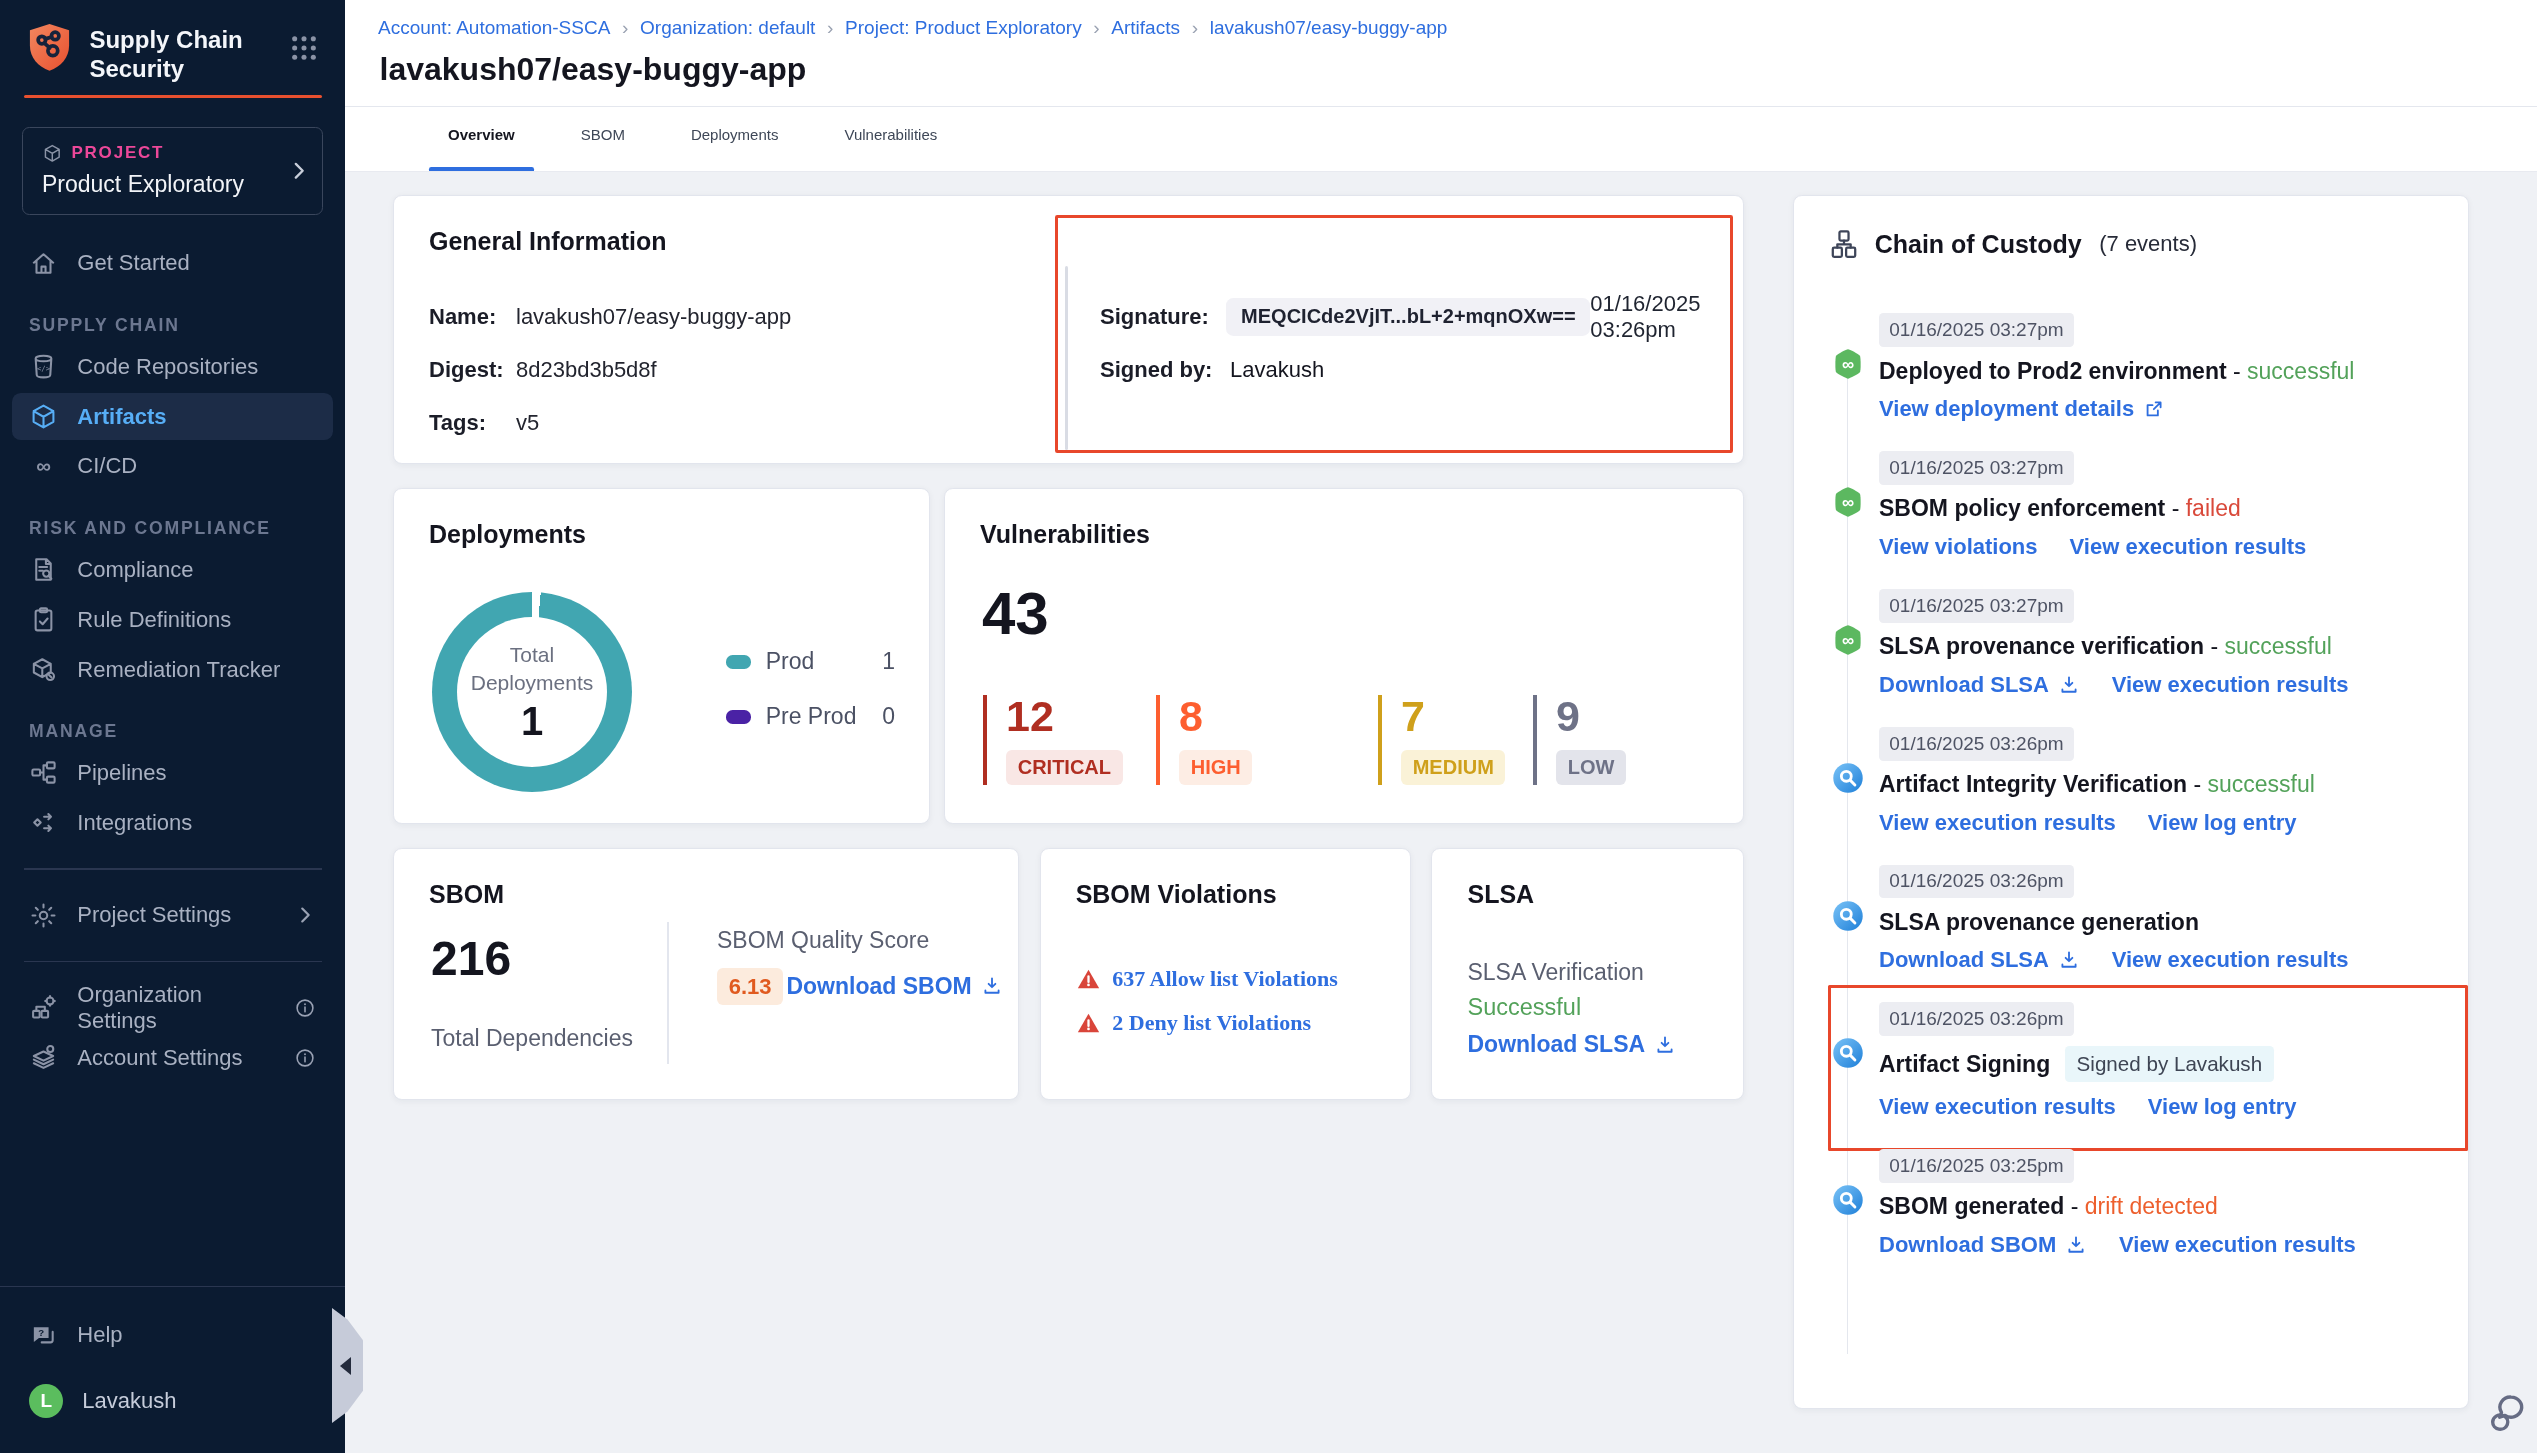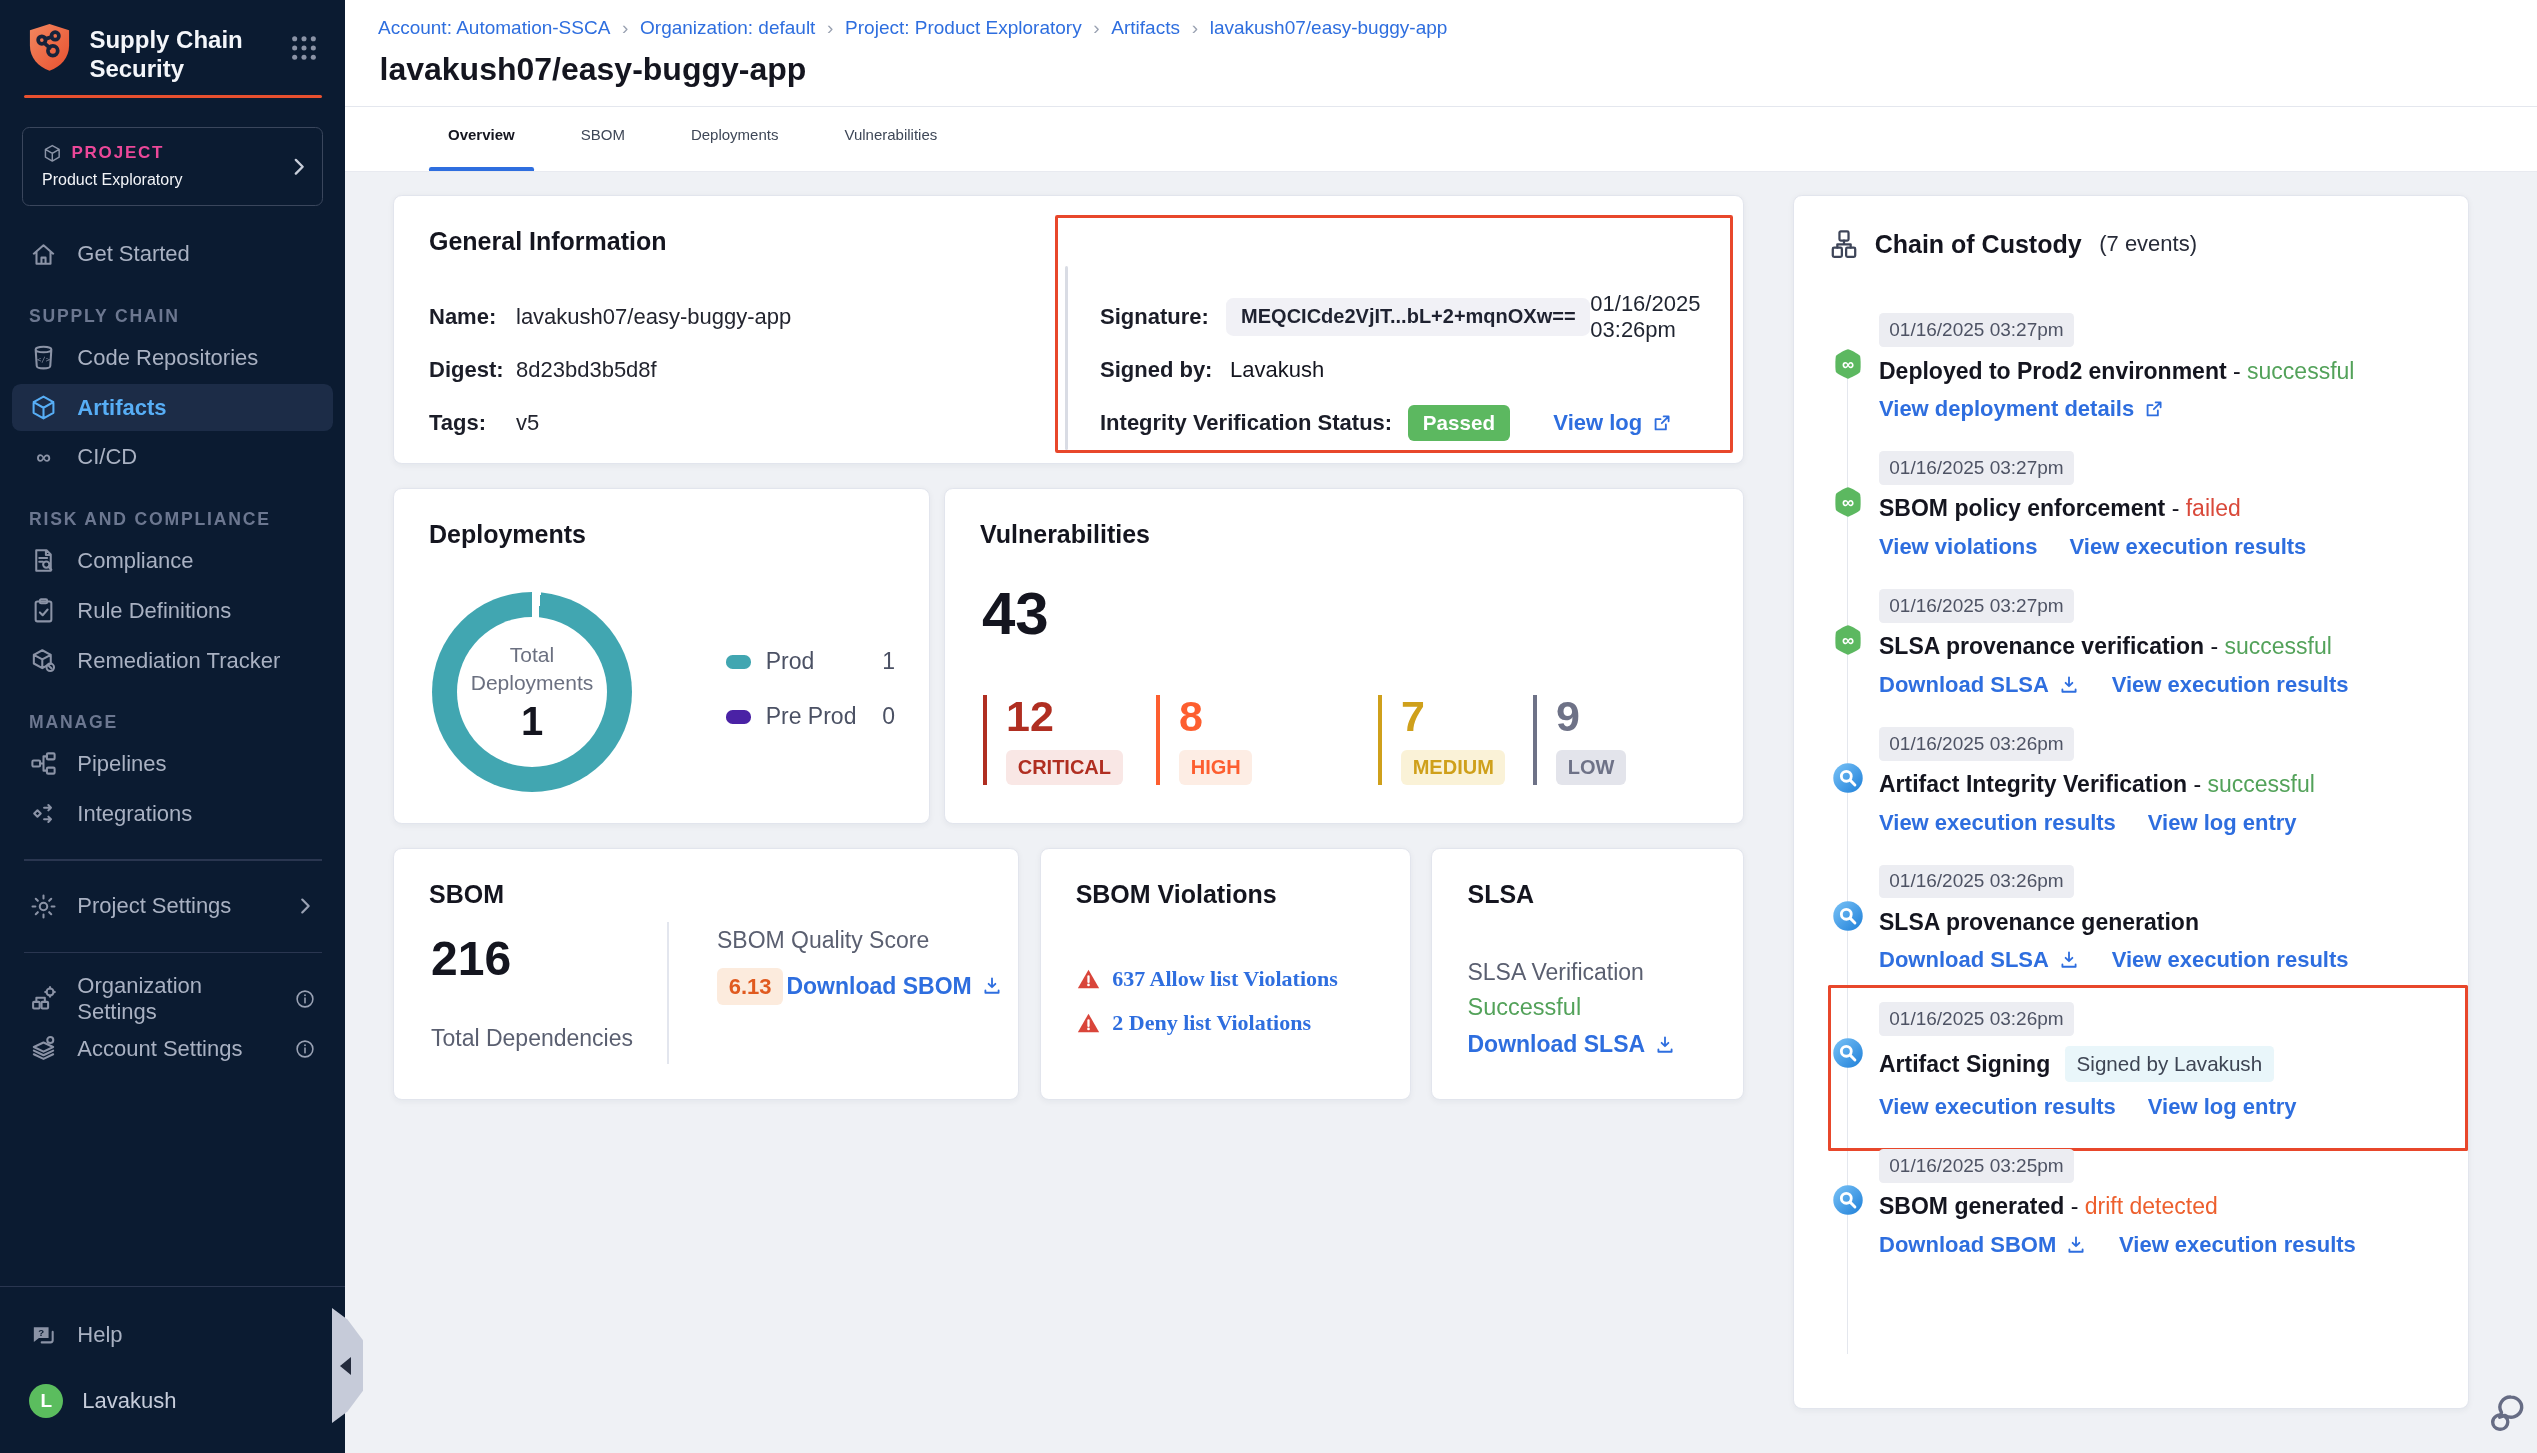--- a/index.html
+++ b/index.html
@@ -10,21 +10,21 @@
   
   .sidebar { position:absolute; left:0; top:0; width:345px; height:1454px; background:#0B1B31; z-index:5; }
   .logo-row { position:relative; padding:22px 26.4px 0 26.4px; display:flex; }
   .logo { width:47px; height:51px; flex:0 0 auto; }
   .app-name { margin-left:16px; margin-top:2.9px; font-size:24px; font-weight:700; color:#F4F6FA; line-height:29px; width:162px; }
   .grid9 { position:absolute; right:25px; top:32px; width:32px; height:32px; color:#8B93A6; cursor:pointer; }
   .orange-rule { margin:11.7px 23.5px 0 23.5px; height:3.7px; background:#E8502F; border-radius:1.5px; }
   .project-box { position:relative; margin:29px 22px 0 22px; border:1.5px solid #3A465C; border-radius:7.3px; padding:14.7px 44px 16px 19px; cursor:pointer; }
   .project-label-row { display:flex; align-items:center; gap:8.8px; color:#ec4899; font-size:17px; font-weight:700; letter-spacing:1.8px; }
   .picon { width:20.6px; height:20.6px; color:#8A93A6; }
-  .project-name { margin-top:7.3px; color:#F2F4F8; font-size:16px; }
+  .project-name { margin-top:7.3px; color:#F2F4F8; font-size:23px; }
   .project-box .chev { position:absolute; right:11.7px; top:50%; margin-top:-11.7px; width:23.5px; height:23.5px; color:#C8CEDA; }
   nav { display:block; margin-top:25px; }
   .nav-item { display:flex; align-items:center; gap:19px; height:47px; margin:2.9px 11.7px; padding:0 17.6px; border-radius:8.8px; color:#A9B1C2; font-size:22px; cursor:pointer; }
   .nav-item .icon { width:29px; height:29px; color:#8B93A6; flex:0 0 auto; }
   .nav-item.active { background:#1C2C47; color:#57AEF6; font-weight:700; }
   .nav-item.active .icon { color:#57AEF6; }
   .nav-item .grow { flex:1; }
   .nav-item .tail { width:22px; height:22px; color:#9AA2B4; }
   .nav-section { margin:28px 0 7.3px; padding:0 29px; font-size:17.6px; letter-spacing:1.8px; color:#6C7790; font-weight:700; }
   .nav-divider { height:1.5px; background:#2A3650; margin:22px 23.5px; }
@@ -407,32 +407,20 @@
         <div class="gi-sig">
           <div class="sig-row">
             <span class="lab">Signature:</span>
             <span class="sig-pill">MEQCICde2VjIT...bL+2+mqnOXw==</span>
             <span class="sig-ts">01/16/2025 03:26pm</span>
           </div>
           <div class="sig-row">
             <span class="lab">Signed by:</span>
             <span class="val" style="margin-left:17.6px">Lavakush</span>
           </div>
-          <div class="sig-row">
-            <span class="lab">Integrity Verification Status:</span>
-            <span class="passed-badge" style="background: rgb(92, 184, 96);">Passed</span>
-            <span class="viewlog blue-link">
-              <span>View log</span>
-              <span class="icon" id="viewlog-icon">
-                  <svg viewBox="0 0 24 24" fill="none" stroke="currentColor" stroke-width="1.7" stroke-linecap="round" stroke-linejoin="round">
-                    <path d="M13.8 4.8 H19.2 V10.2 M19.2 4.8 L11.8 12.2 M16.2 13.6 V19 H5 V7.8 H10.4" stroke-width="2"></path>
-                  </svg>
-                </span>
-            </span>
-          </div>
         </div>
         <div class="annotation-rect ann-sig" style="border-color: rgb(232, 71, 43);"></div>
       </div>
 
       <div class="row2">
         <div class="card dep-card">
           <div class="card-title">Deployments</div>
           <div class="donut">
             <div class="donut-center">
               <div class="lab">Total Deployments</div>

